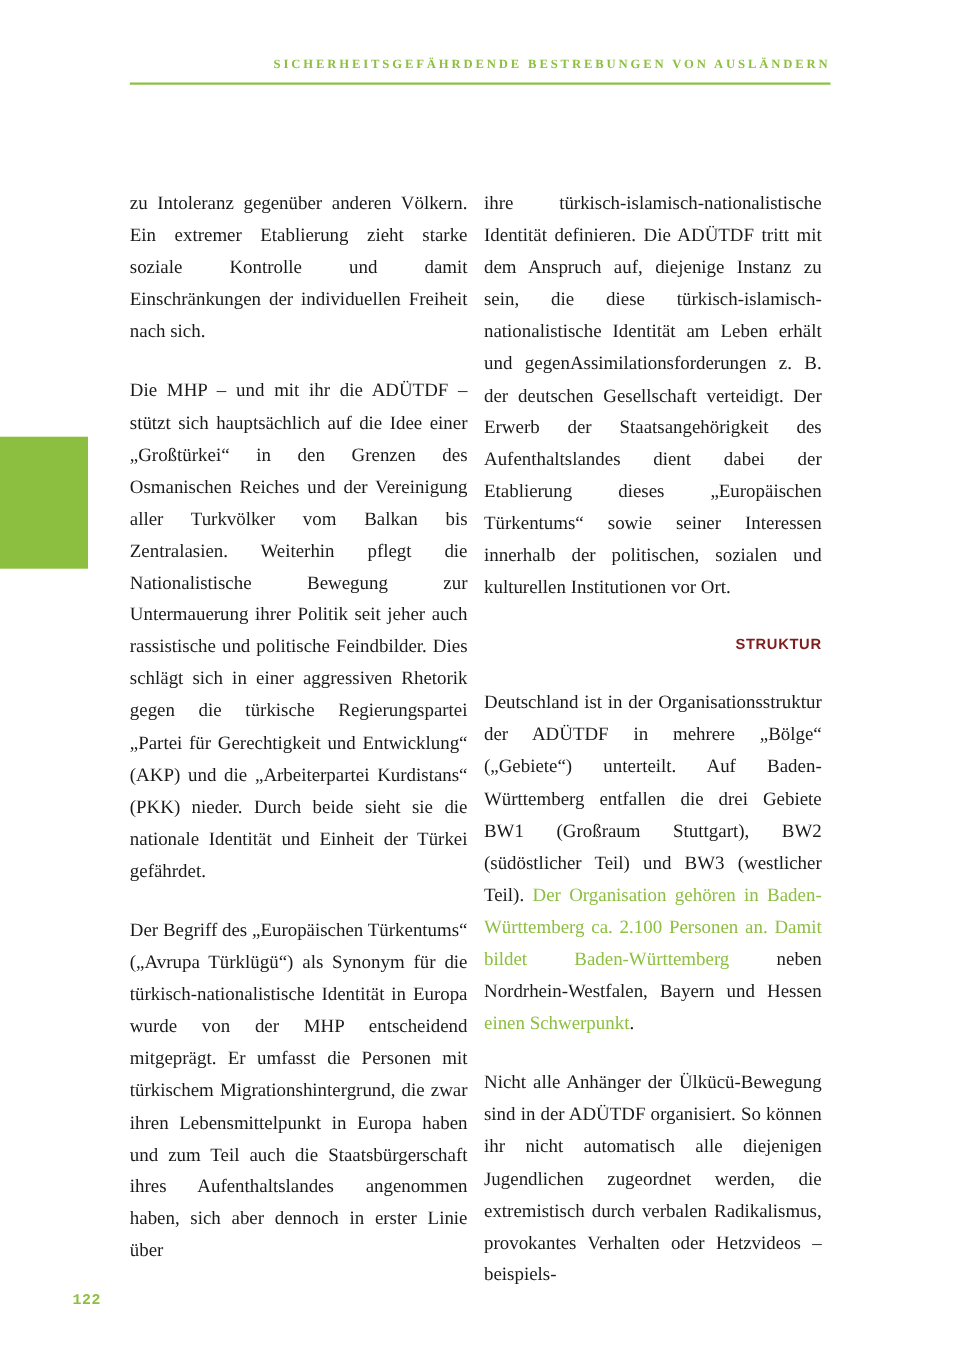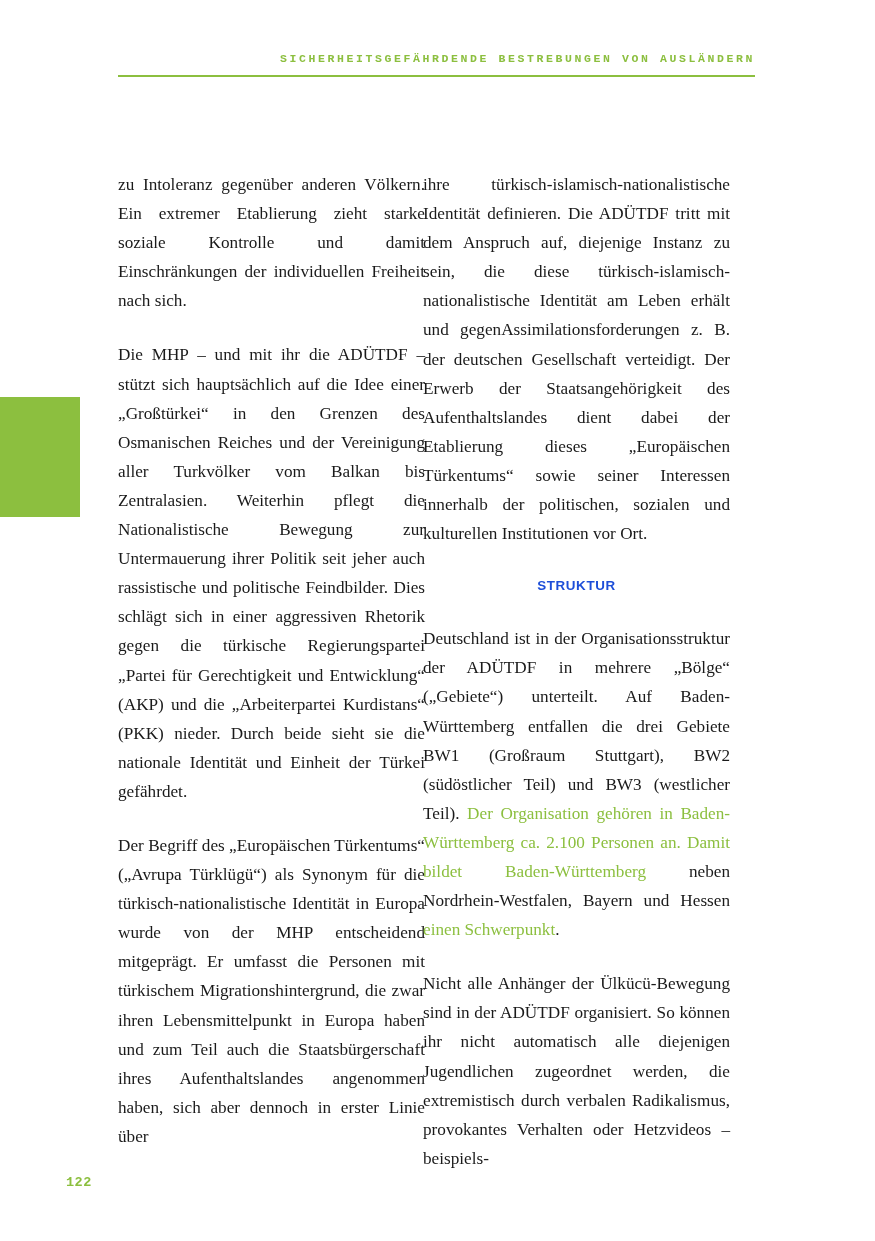--- a/index.html
+++ b/index.html
@@ -25,21 +25,21 @@
 
   
   .header {
     position: absolute;
     left: 118px;
     top: 52px;
     width: 637px;
     height: 26px;
   }
   .header-title {
-    font-family: Liberation Mono, monospace;
+    font-family: Liberation Serif, serif;
     font-weight: bold;
     font-size: 11.5px;
     letter-spacing: 2.6px;
     color: #8cbf3f;
     text-transform: uppercase;
     text-align: right;
     white-space: nowrap;
     line-height: 14px;
   }
   .header-rule {
@@ -66,36 +66,36 @@
     position: absolute;
     top: 170px;
     width: 307px;
     font-size: 17.2px;
     line-height: 29.1px;
     text-align: justify;
     text-justify: inter-word;
     hyphens: manual;
   }
   .col-left { left: 118px; }
-  .col-right { left: 423px; }
+  .col-right { left: 440px; }
 
   .col p {
     margin: 0 0 25px 0;
   }
   .col p:last-child { margin-bottom: 0; }
 
   .subhead {
     font-family: "Liberation Sans", sans-serif;
     font-weight: bold;
     font-size: 13.4px;
     letter-spacing: 0.6px;
-    color: #1d4ed8;
+    color: #7f1d1d;
     text-transform: uppercase;
     margin: 0 0 5px 0;
-    text-align: center;
+    text-align: right;
     line-height: 26px;
   }
 
   .hl {
     color: #8cbf3f;
   }
 
   
   .folio {
     position: absolute;

